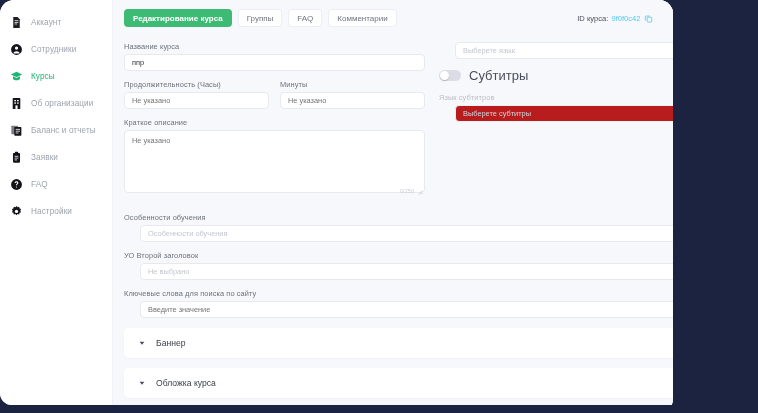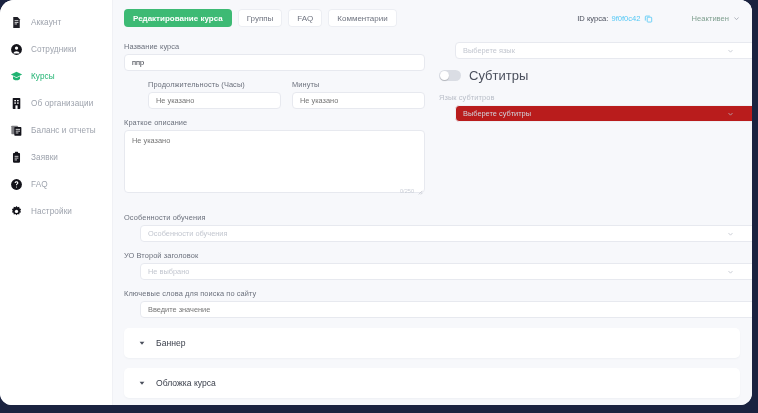--- a/index.html
+++ b/index.html
@@ -4,21 +4,21 @@
 <style>
   * { box-sizing: border-box; margin: 0; padding: 0; }
   html, body {
     width: 758px; height: 413px;
     overflow: hidden;
     background: #1b2340;
     font-family: "Liberation Sans", sans-serif;
   }
   .frame {
     position: relative;
-    width: 758px; height: 413px;
+    width: 673px; height: 413px;
     background: #1b2340;
     border-radius: 14px;
     overflow: hidden;
   }
   .app {
     position: absolute;
     left: 0; top: 0;
     width: 752px; height: 405px;
     background: #ffffff;
     border-radius: 12px;
@@ -151,21 +151,21 @@
   }
   .select .chev-abs {
     position: absolute;
     right: 6px; top: 50%;
     transform: translateY(-50%);
     width: 7px; height: 7px;
     color: #b8bdc7;
     pointer-events: none;
   }
   .select .chev-abs svg { width: 7px; height: 7px; display: block; }
-  .row2 { display: flex; gap: 11px; margin-left: 24px; }
+  .row2 { display: flex; gap: 11px; }
   .row2 > div { flex: 1; }
 
   .textarea-wrap { position: relative; }
   .textarea {
     width: 100%;
     height: 63px;
     border: 1px solid #e7e9ef;
     border-radius: 4px;
     background: #ffffff;
     font-size: 7.4px;

